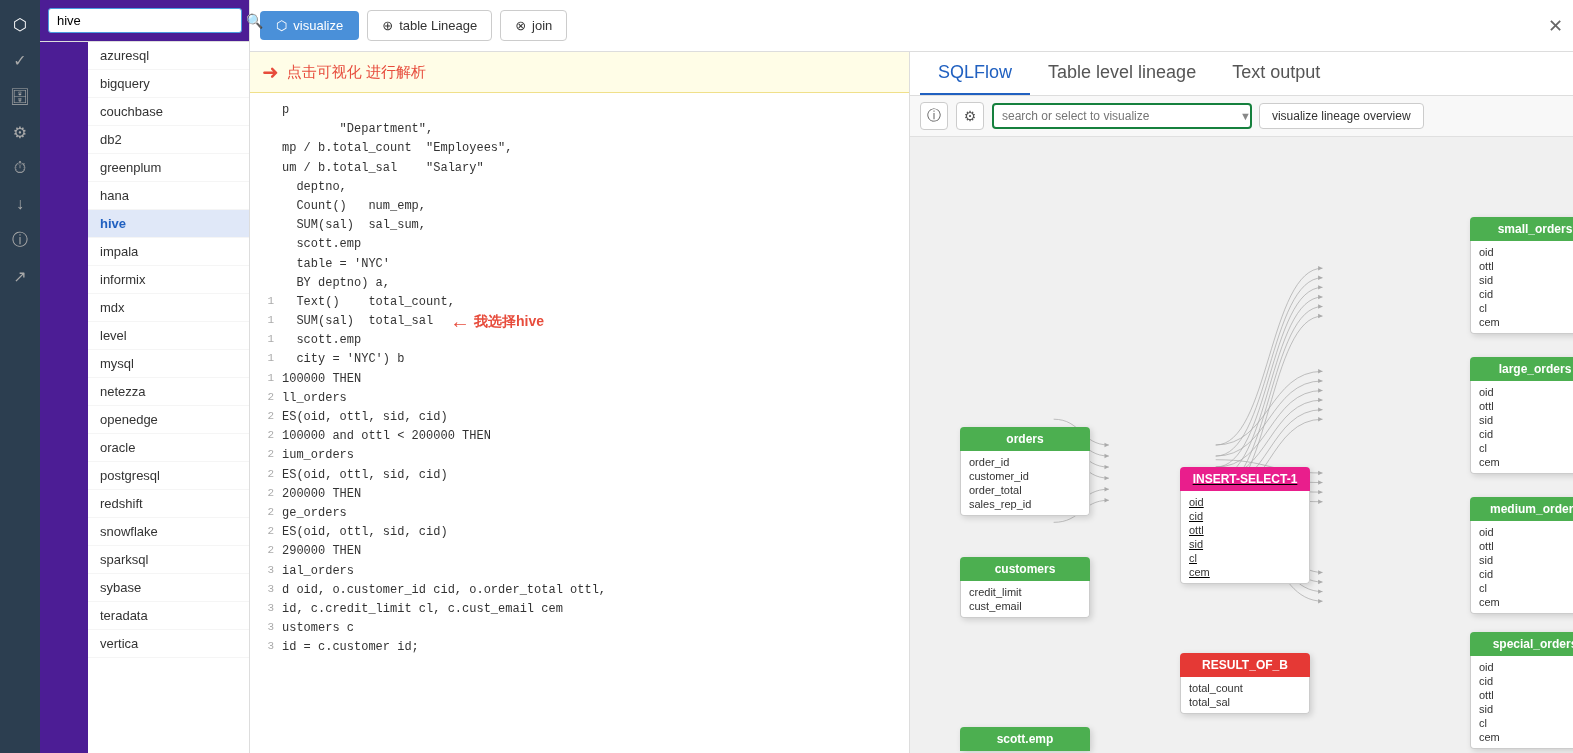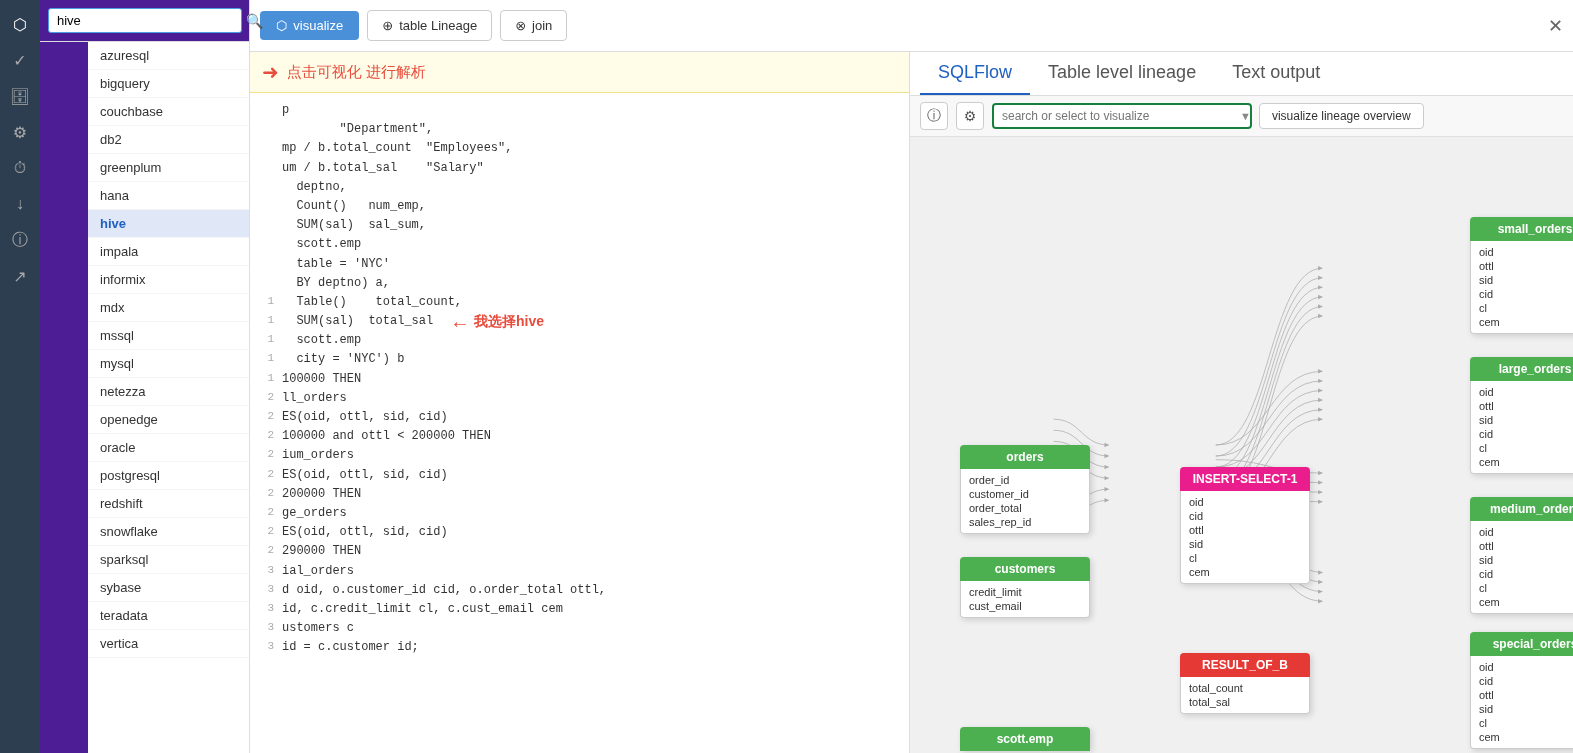--- a/index.html
+++ b/index.html
@@ -336,21 +336,21 @@
     <div class="dropdown-item">azuresql</div>
         <div class="dropdown-item">bigquery</div>
         <div class="dropdown-item">couchbase</div>
         <div class="dropdown-item">db2</div>
         <div class="dropdown-item">greenplum</div>
         <div class="dropdown-item">hana</div>
         <div class="dropdown-item selected">hive</div>
         <div class="dropdown-item">impala</div>
         <div class="dropdown-item">informix</div>
         <div class="dropdown-item">mdx</div>
-        <div class="dropdown-item">mssql</div>
+        <div class="dropdown-item">level</div>
         <div class="dropdown-item">mysql</div>
         <div class="dropdown-item">netezza</div>
         <div class="dropdown-item">openedge</div>
         <div class="dropdown-item">oracle</div>
         <div class="dropdown-item">postgresql</div>
         <div class="dropdown-item">redshift</div>
         <div class="dropdown-item">snowflake</div>
         <div class="dropdown-item">sparksql</div>
         <div class="dropdown-item">sybase</div>
         <div class="dropdown-item">teradata</div>
@@ -422,21 +422,21 @@
             <div class="sql-line">
               <span class="line-num"></span>
               <span class="line-content">  table = 'NYC'</span>
             </div>
             <div class="sql-line">
               <span class="line-num"></span>
               <span class="line-content">  BY deptno) a,</span>
             </div>
             <div class="sql-line">
               <span class="line-num">1</span>
-              <span class="line-content">  Table()    total_count,</span>
+              <span class="line-content">  Text()    total_count,</span>
             </div>
             <div class="sql-line">
               <span class="line-num">1</span>
               <span class="line-content">  SUM(sal)  total_sal</span>
             </div>
             <div class="sql-line">
               <span class="line-num">1</span>
               <span class="line-content">  scott.emp</span>
             </div>
             <div class="sql-line">
@@ -581,37 +581,37 @@
               <polygon points="560,533 554,530 554,536" fill="#aaa"></polygon>
               <path d="M415,405 C487.5,405 487.5,546 560,546" stroke="#aaa" stroke-width="1" fill="none"></path>
               <polygon points="560,546 554,543 554,549" fill="#aaa"></polygon>
               <path d="M415,420 C487.5,420 487.5,559 560,559" stroke="#aaa" stroke-width="1" fill="none"></path>
               <polygon points="560,559 554,556 554,562" fill="#aaa"></polygon>
               <path d="M415,435 C487.5,435 487.5,572 560,572" stroke="#aaa" stroke-width="1" fill="none"></path>
               <polygon points="560,572 554,569 554,575" fill="#aaa"></polygon>
             </svg>
 
           <div class="watermark">CSDN @健忘王义</div>
-        <div class="lineage-node node-green" style="left: 50px; top: 290px; margin-top: 18px;">
+        <div class="lineage-node node-green" style="left: 50px; top: 290px;">
               <div class="node-header">orders</div>
               <div class="node-body">
                 <div class="node-field">order_id</div>
                 <div class="node-field">customer_id</div>
                 <div class="node-field">order_total</div>
                 <div class="node-field">sales_rep_id</div>
               </div>
             </div>
             <div class="lineage-node node-green" style="left: 50px; top: 420px;">
               <div class="node-header">customers</div>
               <div class="node-body">
                 <div class="node-field">credit_limit</div>
                 <div class="node-field">cust_email</div>
               </div>
             </div>
-            <div class="lineage-node node-pink" style="left: 270px; top: 330px;">
+            <div class="lineage-node node-pink" style="left: 270px; top: 330px; text-decoration: underline;">
               <div class="node-header">INSERT-SELECT-1</div>
               <div class="node-body">
                 <div class="node-field">oid</div>
                 <div class="node-field">cid</div>
                 <div class="node-field">ottl</div>
                 <div class="node-field">sid</div>
                 <div class="node-field">cl</div>
                 <div class="node-field">cem</div>
               </div>
             </div>

